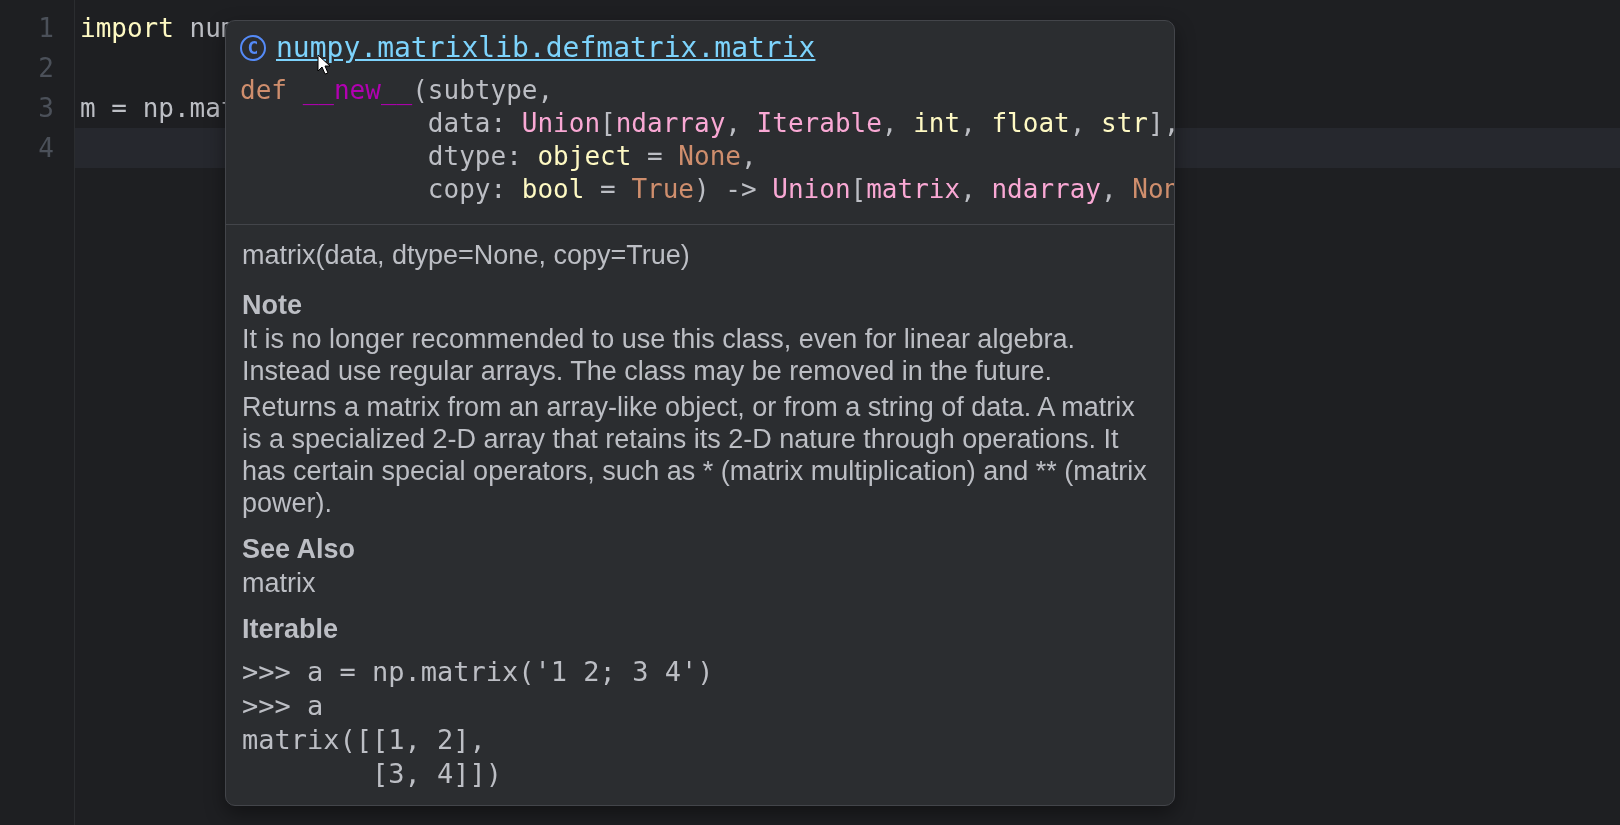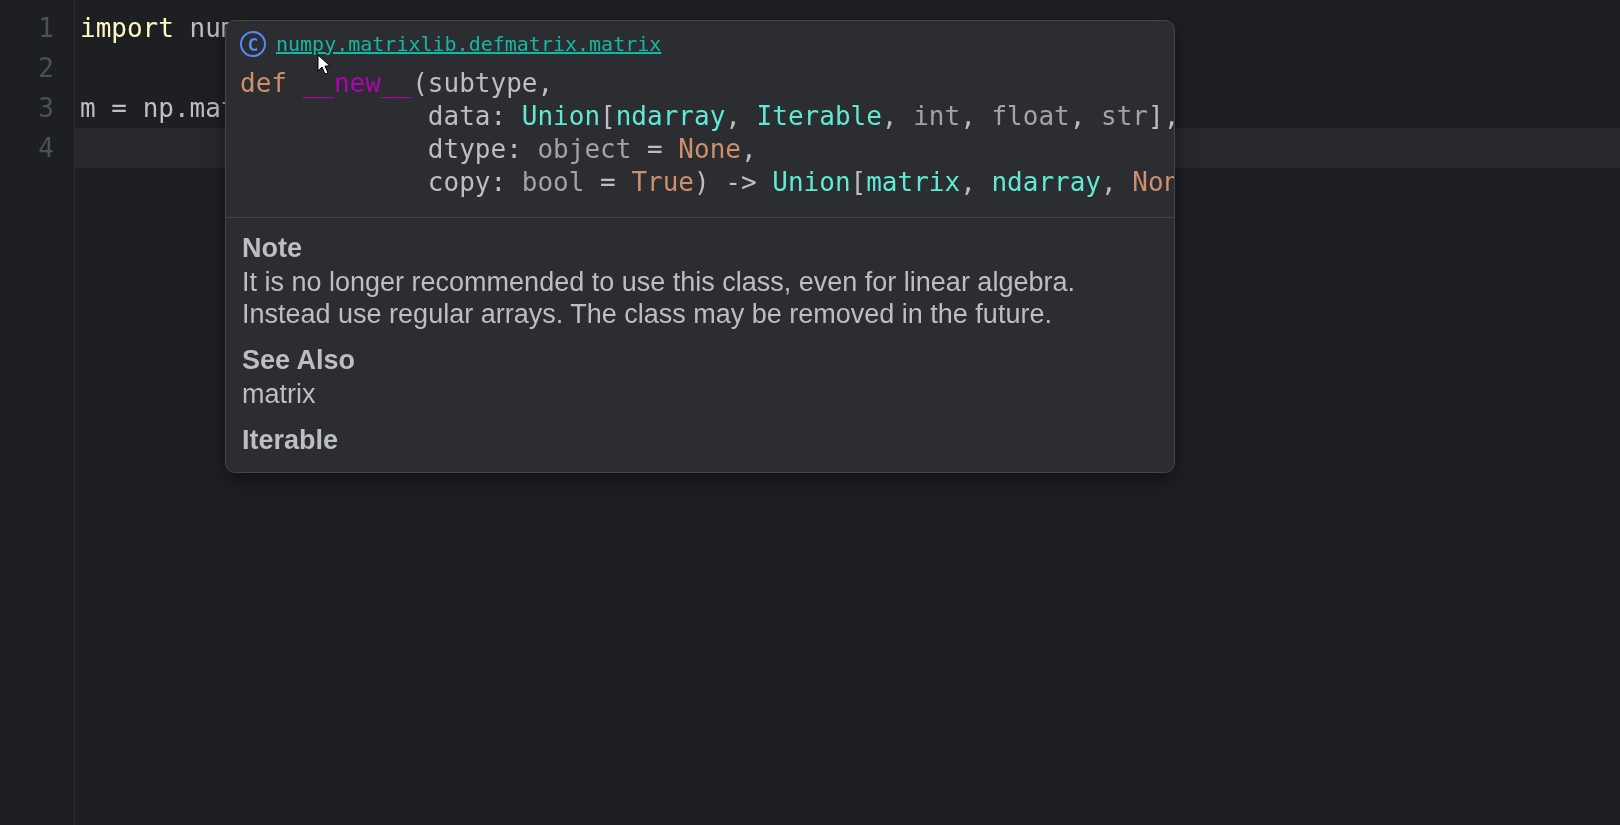--- a/index.html
+++ b/index.html
@@ -88,36 +88,36 @@
       border-radius: 50%;
       display: inline-flex;
       align-items: center;
       justify-content: center;
       color: #548af7;
       font-size: 18px;
       font-weight: bold;
       flex-shrink: 0;
     }
     .qualified-name {
-      color: #14b8a6;
+      color: #7dd3fc;
       text-decoration: underline;
       cursor: pointer;
-      font-size: 20px;
+      font-size: 28px;
     }
     .signature {
       padding: 4px 14px 18px 14px;
       white-space: pre;
       line-height: 33px;
       font-size: 26px;
     }
     .sig-kw { color: #cf8e6d; text-align: center; }
     .sig-fn { color: #b200b2; }
     .sig-param { color: #bcbec4; text-align: right; }
-    .sig-type { color: #5eead4; }
-    .sig-builtin { color: #a3a3a3; }
+    .sig-type { color: #f9a8d4; }
+    .sig-builtin { color: #fef9c3; }
     .sig-const { color: #cf8e6d; }
     .sig-punct { color: #bcbec4; }
     
     .doc-section {
       border-top: 1px solid #43454a;
       padding: 14px 16px;
       font-family: -apple-system, 'Segoe UI', sans-serif;
       font-size: 27px;
       line-height: 32px;
       color: #bcbec4;
@@ -175,25 +175,31 @@
 <div class="popup">
   <div class="popup-header">
     <span class="class-icon">C</span>
     <span class="qualified-name">numpy.matrixlib.defmatrix.matrix</span>
   </div>
   <div class="signature"><span class="sig-kw">def </span><span class="sig-fn">__new__</span><span class="sig-punct">(</span><span class="sig-param">subtype</span><span class="sig-punct">,</span><span>
             </span><span class="sig-param">data</span><span class="sig-punct">: </span><span class="sig-type">Union</span><span class="sig-punct">[</span><span class="sig-type">ndarray</span><span class="sig-punct">, </span><span class="sig-type">Iterable</span><span class="sig-punct">, </span><span class="sig-builtin">int</span><span class="sig-punct">, </span><span class="sig-builtin">float</span><span class="sig-punct">, </span><span class="sig-builtin">str</span><span class="sig-punct">]</span><span class="sig-punct">,</span><span>
             </span><span class="sig-param">dtype</span><span class="sig-punct">: </span><span class="sig-builtin">object</span><span class="sig-punct"> = </span><span class="sig-const">None</span><span class="sig-punct">,</span><span>
             </span><span class="sig-param">copy</span><span class="sig-punct">: </span><span class="sig-builtin">bool</span><span class="sig-punct"> = </span><span class="sig-const">True</span><span class="sig-punct">)</span><span class="sig-punct"> -&gt; </span><span class="sig-type">Union</span><span class="sig-punct">[</span><span class="sig-type">matrix</span><span class="sig-punct">, </span><span class="sig-type">ndarray</span><span class="sig-punct">, </span><span class="sig-const">None</span></div>
   <div class="doc-section">
+    <div class="doc-summary">matrix(data, dtype=None, copy=True)</div>
     <div class="doc-heading">Note</div>
     <div class="doc-para">It is no longer recommended to use this class, even for linear algebra. Instead use regular arrays. The class may be removed in the future.</div>
+    <div class="doc-para">Returns a matrix from an array-like object, or from a string of data. A matrix is a specialized 2-D array that retains its 2-D nature through operations. It has certain special operators, such as * (matrix multiplication) and ** (matrix power).</div>
     <div class="doc-heading" style="margin-top:14px">See Also</div>
     <div class="doc-para">matrix</div>
     <div class="doc-heading" style="margin-top:14px">Iterable</div>
+    <div class="doc-code">&gt;&gt;&gt; a = np.matrix('1 2; 3 4')
+&gt;&gt;&gt; a
+matrix([[1, 2],
+        [3, 4]])</div>
   </div>
 </div>
 
 <div class="cursor-pointer">
   <svg width="18" height="24" viewBox="0 0 18 24">
     <path d="M3 2 L3 18 L7 14 L10 21 L13 20 L10 13 L15 13 Z" fill="white" stroke="black" stroke-width="1"></path>
   </svg>
 </div>
 
 </body></html>

